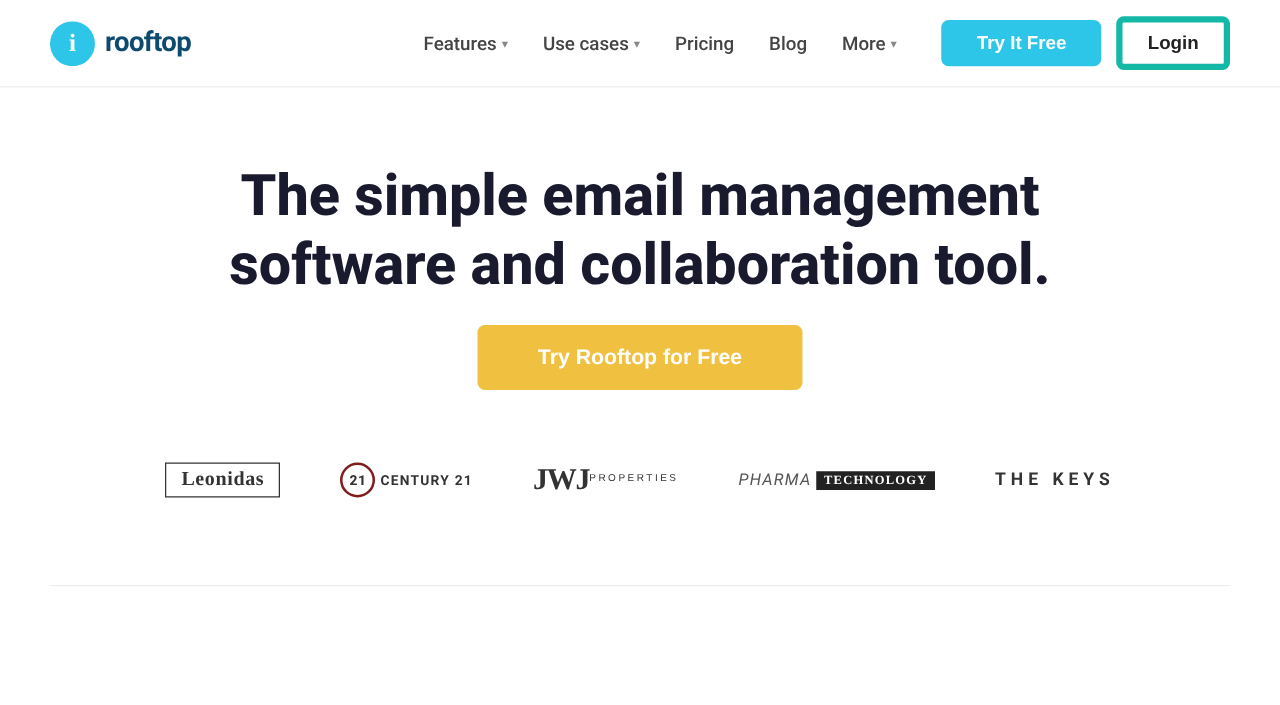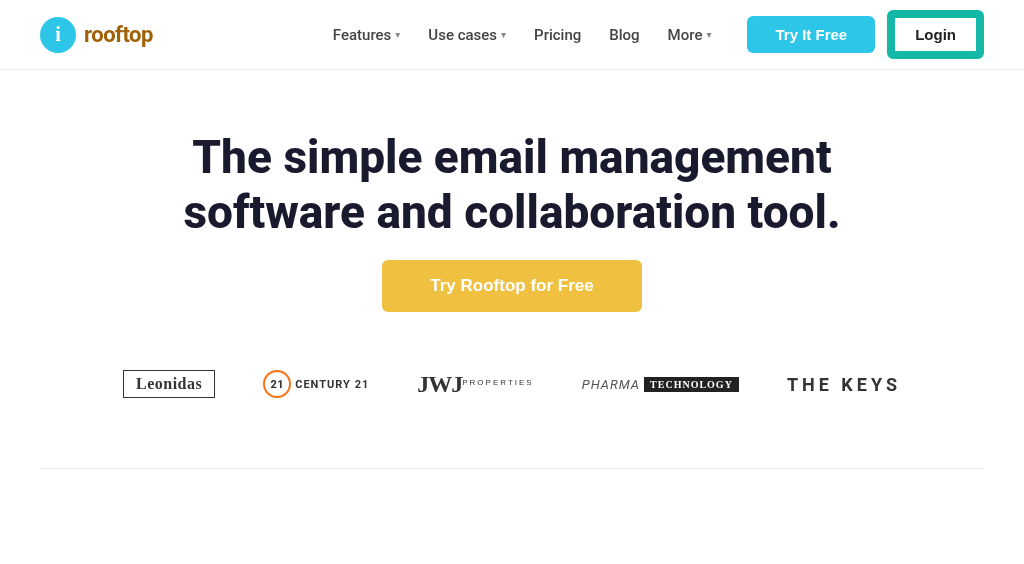--- a/index.html
+++ b/index.html
@@ -35,21 +35,21 @@
     }
 
     .logo-icon {
       width: 36px;
       height: 36px;
     }
 
     .logo-text {
       font-size: 22px;
       font-weight: 700;
-      color: #a16207;
+      color: #0c4a6e;
       letter-spacing: -0.5px;
     }
 
     .nav-links {
       display: flex;
       align-items: flex-start;
       gap: 4px;
       list-style: none;
       margin-right: 24px;
     }
@@ -83,21 +83,21 @@
       border-radius: 6px;
       padding: 10px 28px;
       font-size: 15px;
       font-weight: 600;
       cursor: pointer;
     }
 
     .btn-login {
       background: #fff;
       color: #222;
-      border: 8px solid #14b8a6;
+      border: 5px solid #14b8a6;
       border-radius: 6px;
       padding: 8px 20px;
       font-size: 15px;
       font-weight: 600;
       cursor: pointer;
     }
 
     
     .hero {
       display: flex;
@@ -166,21 +166,21 @@
       align-items: center;
       gap: 4px;
       font-size: 13px;
       font-weight: 700;
     }
 
     .logo-21century .circle-21 {
       width: 28px;
       height: 28px;
       border-radius: 50%;
-      border: 2px solid #f97316;
+      border: 2px solid #7f1d1d;
       display: flex;
       align-items: center;
       justify-content: center;
       font-size: 11px;
       font-weight: 800;
     }
 
     .logo-jwj {
       font-family: serif;
       font-size: 22px;
@@ -218,21 +218,21 @@
       background: #222;
       color: #fff;
       padding: 2px 6px;
       font-size: 10px;
       font-weight: 700;
       letter-spacing: 1px;
       font-family: Liberation Serif, serif;
     }
 
     .logo-thekeys {
-      font-size: 18px;
+      font-size: 14px;
       font-weight: 700;
       letter-spacing: 4px;
       color: #333;
     }
 
     
     .section-divider {
       height: 1px;
       background: #eee;
       margin: 20px 40px;

